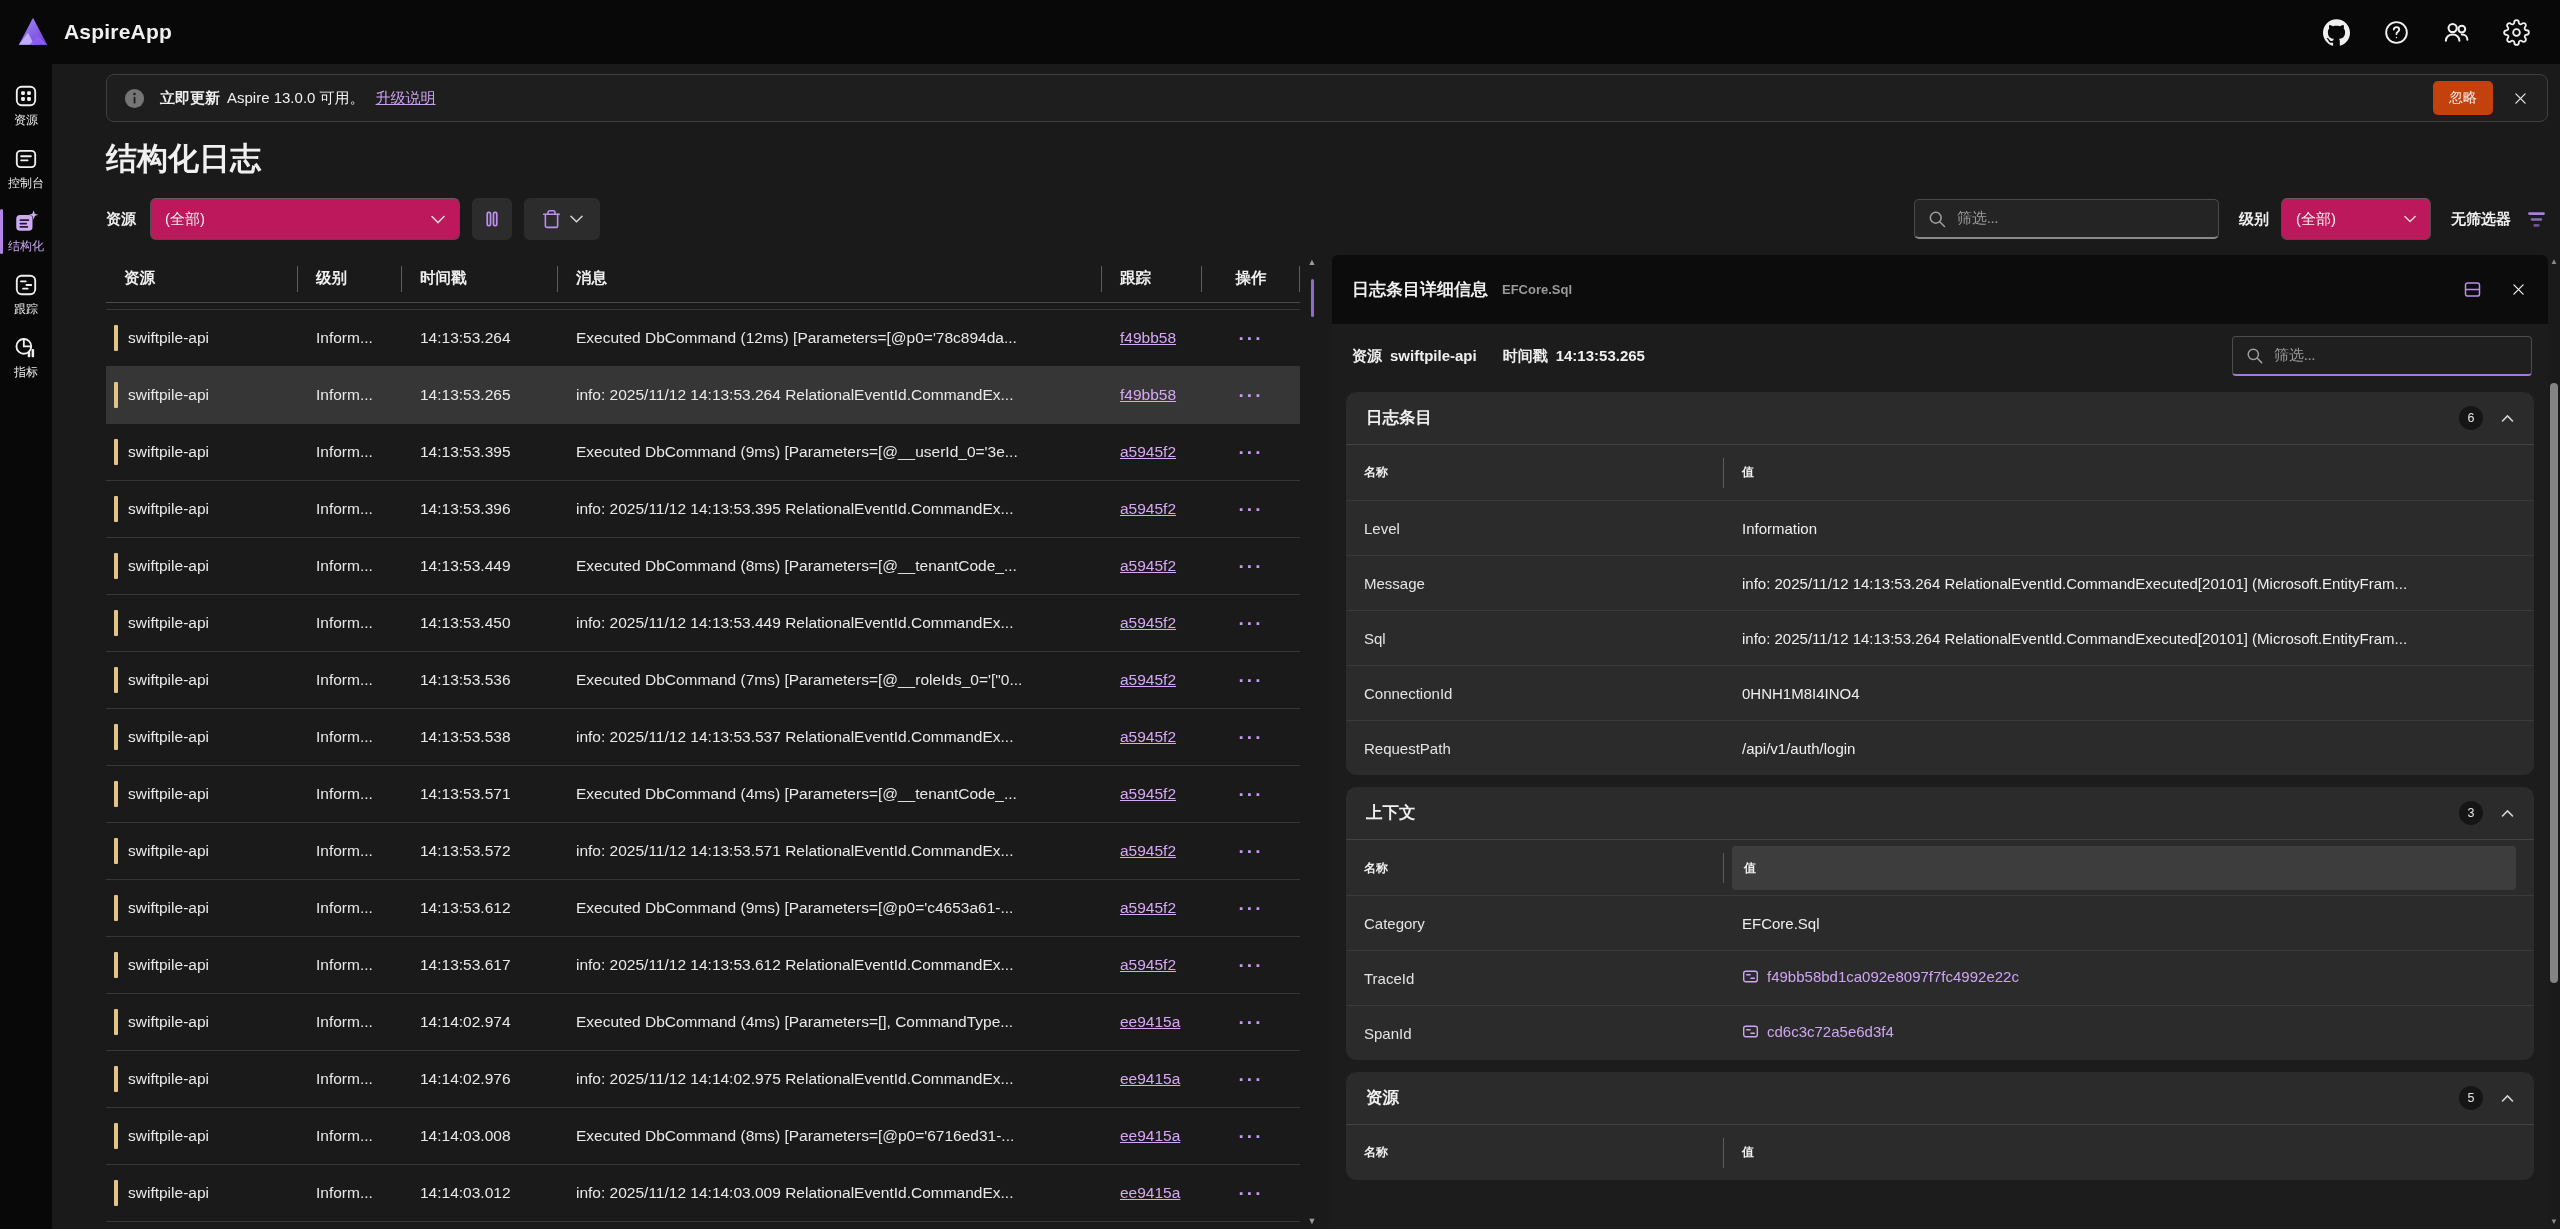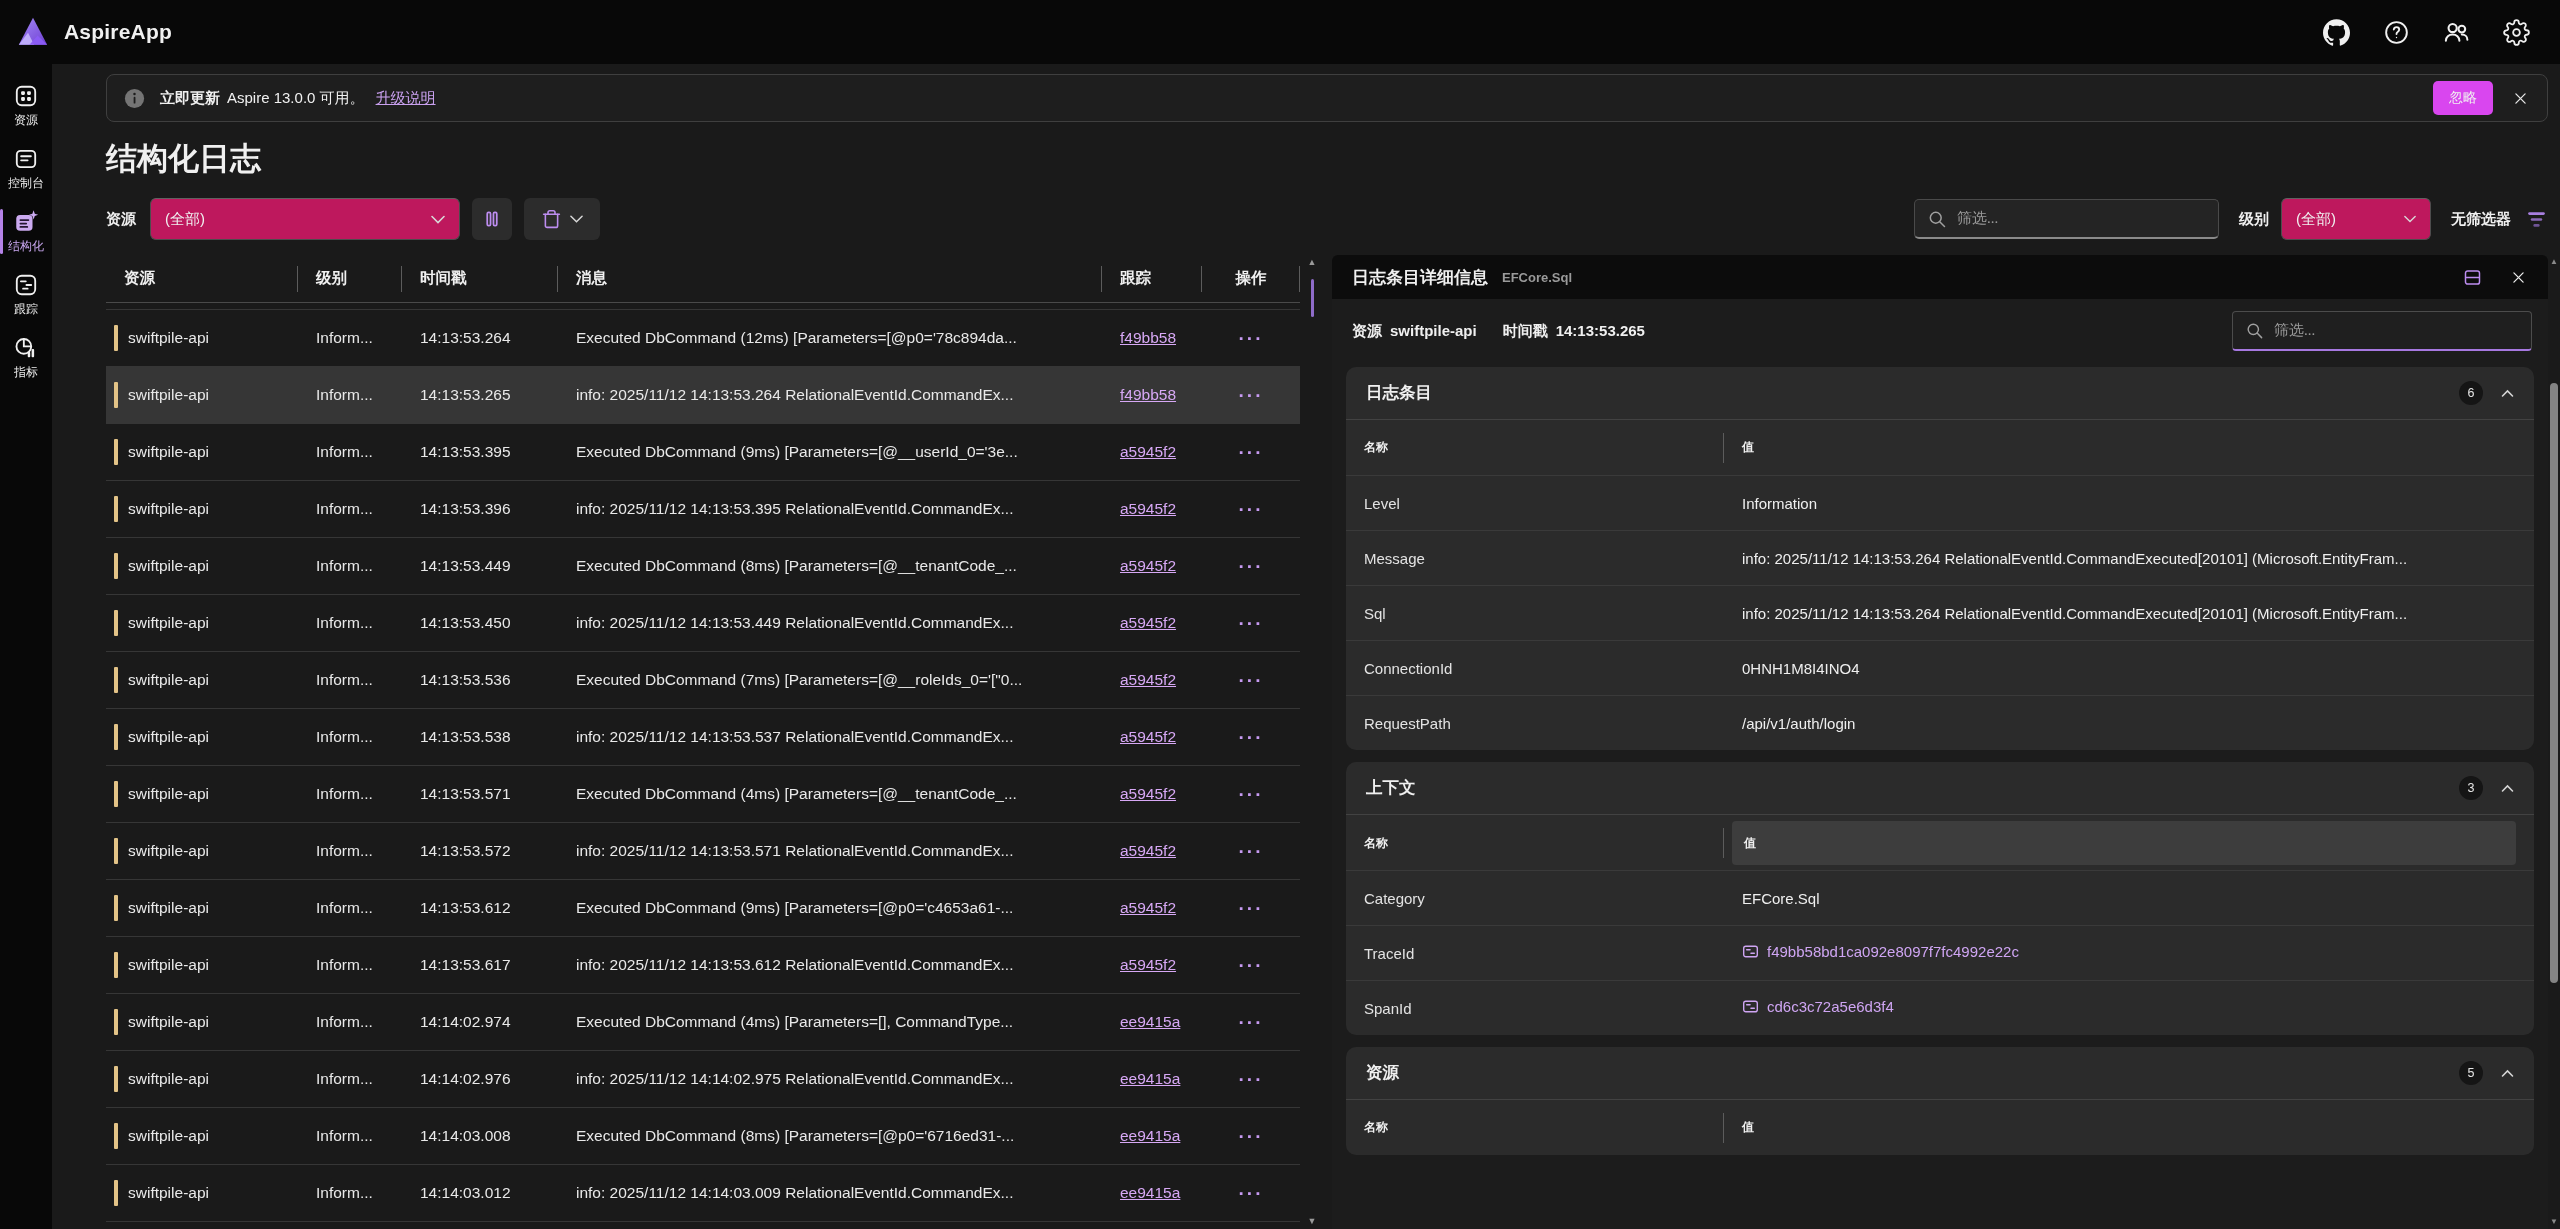--- a/index.html
+++ b/index.html
@@ -24,21 +24,21 @@
   .side-ico { display:flex; }
 
   .main { flex:1; display:flex; flex-direction:column; background:#1a1a1a; min-width:0; }
 
   
   .banner { margin:10px 12px 0 54px; height:48px; border:1px solid #3f3f3f; border-radius:8px; background:#1e1e1e; display:flex; align-items:center; padding:0 10px 0 16px; flex:none; }
   .banner-text { margin-left:14px; display:flex; gap:7px; align-items:baseline; font-size:15px; }
   .banner-title { font-weight:700; }
   .banner-link { color:#c9a0ef; text-decoration:underline; margin-left:4px; cursor:pointer; }
   .banner-right { margin-left:auto; display:flex; align-items:center; gap:10px; }
-  .dismiss-btn { background:#d946ef; border:none; color:#f0f0f0; font-size:14px; padding:8px 16px; border-radius:5px; cursor:pointer; font-family:inherit; }
+  .dismiss-btn { background:#c2410c; border:none; color:#f0f0f0; font-size:14px; padding:8px 16px; border-radius:5px; cursor:pointer; font-family:inherit; }
   .banner-close { width:34px; height:34px; display:flex; align-items:center; justify-content:center; cursor:pointer; border-radius:4px; }
 
   .page-title { margin:16px 0 0 54px; font-size:31px; font-weight:700; }
 
   
   .toolbar { margin:17px 12px 0 54px; height:44px; display:flex; align-items:center; flex:none; }
   .tool-label { font-weight:700; font-size:15px; }
   .select { height:42px; background:#be185d; border:1px solid #4d4d4d; border-top-color:#606060; border-radius:6px; display:flex; align-items:center; padding:0 14px; cursor:pointer; }
   .select-resource { width:310px; margin-left:14px; }
   .select .chev { margin-left:auto; display:flex; }
@@ -72,21 +72,21 @@
   .c-act { display:flex; justify-content:center; padding-left:0; }
   .trace-link { color:#d7a8f5; text-decoration:underline; cursor:pointer; }
   .more-btn { background:none; border:none; color:#c79bf2; font-size:19px; letter-spacing:2px; cursor:pointer; font-weight:700; line-height:1; padding:4px 6px; font-family:inherit; }
 
   .tscroll { width:16px; margin-left:4px; position:relative; display:flex; flex-direction:column; align-items:center; justify-content:space-between; padding:3px 0; font-size:9px; color:#9a9a9a; flex:none; }
   .tscroll .thumb { position:absolute; top:24px; left:6.5px; width:3px; height:38px; background:#8f6cc9; border-radius:2px; }
   .scroll-arrow { cursor:pointer; user-select:none; line-height:1; }
 
   
   .details { width:1216px; margin-left:12px; background:#1c1c1c; display:flex; flex-direction:column; min-height:0; border-radius:6px 6px 0 0; overflow:hidden; flex:none; }
-  .details-header { height:44px; background:#0c0c0c; display:flex; align-items:center; padding:0 14px 0 20px; flex:none; }
+  .details-header { height:69px; background:#0c0c0c; display:flex; align-items:center; padding:0 14px 0 20px; flex:none; }
   .details-title { font-size:17px; font-weight:700; }
   .details-cat { font-size:13px; color:#9a9a9a; margin-left:14px; font-weight:700; }
   .details-hbtns { margin-left:auto; display:flex; align-items:center; gap:14px; }
   .hbtn { width:32px; height:32px; display:flex; align-items:center; justify-content:center; cursor:pointer; border-radius:4px; }
   .details-meta { height:64px; display:flex; align-items:center; padding:0 16px 0 20px; flex:none; }
   .meta-label { font-weight:700; font-size:15px; }
   .meta-val { font-weight:700; font-size:15px; margin-left:8px; }
   .meta-group { display:flex; align-items:baseline; }
   .meta-group + .meta-group { margin-left:26px; }
   .details-meta .search { margin-left:auto; width:300px; background:#1f1f1f; border:1px solid #4c4c4c; border-bottom:2px solid #a678e0; border-radius:4px; }

